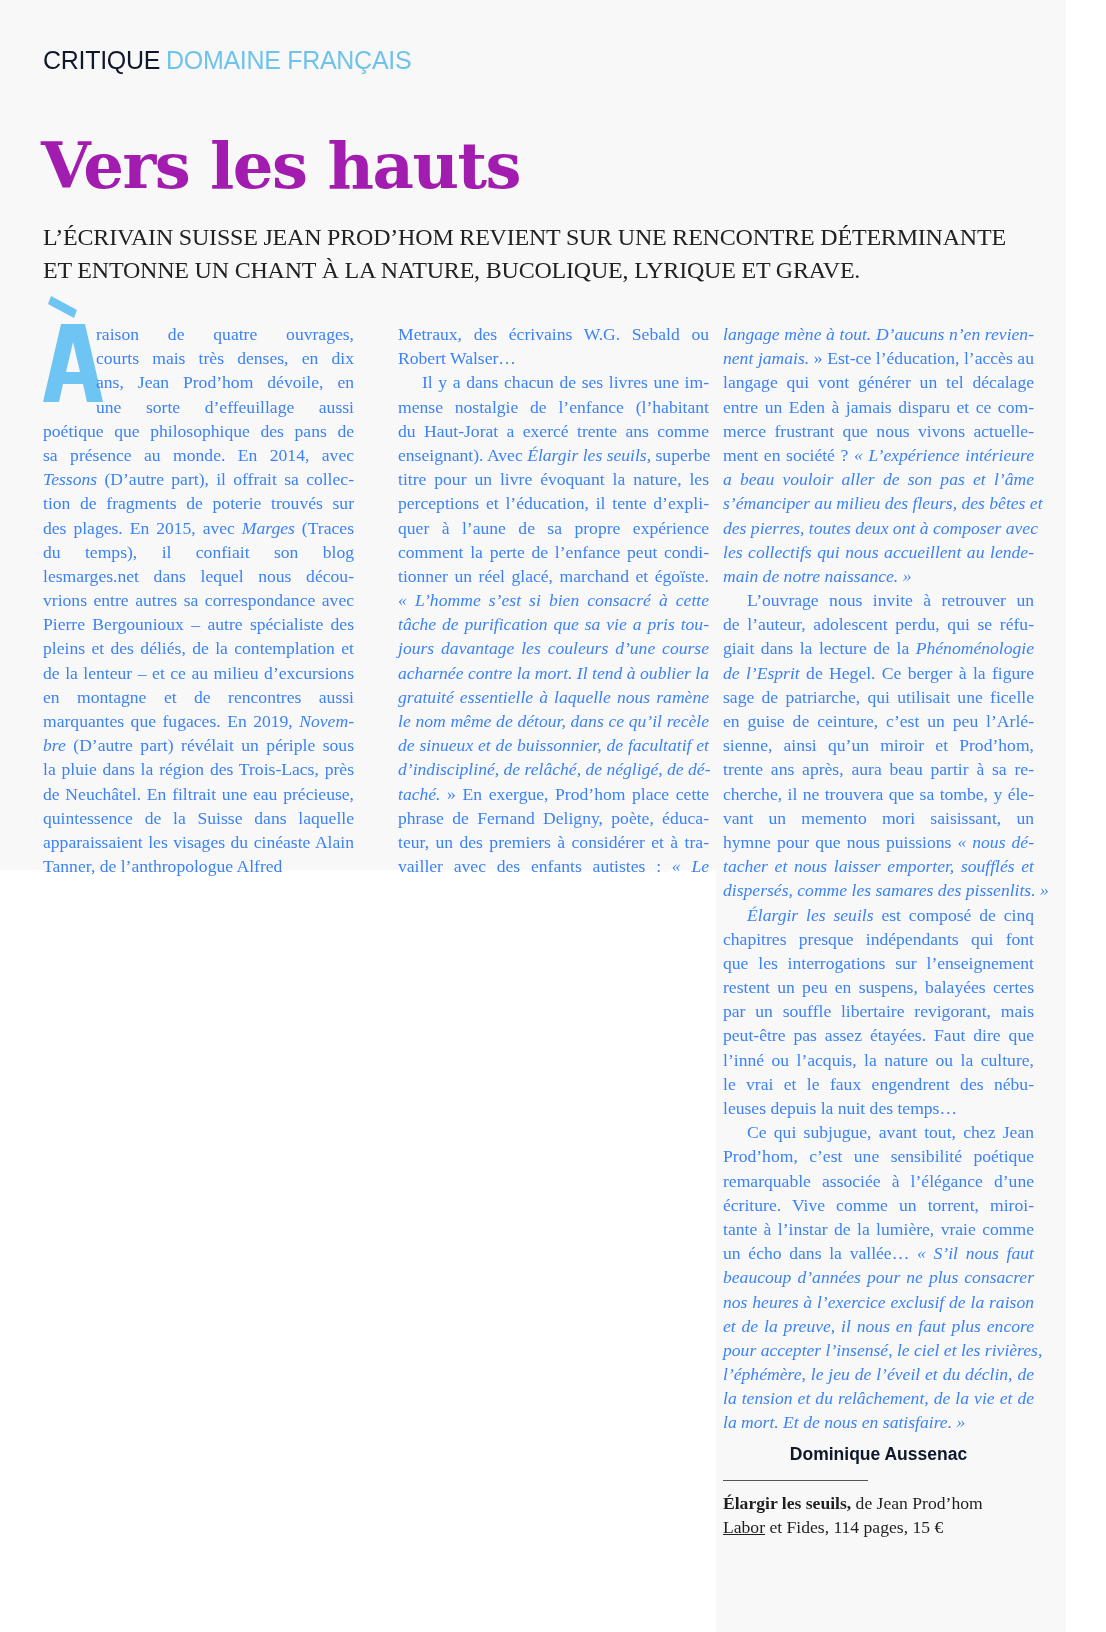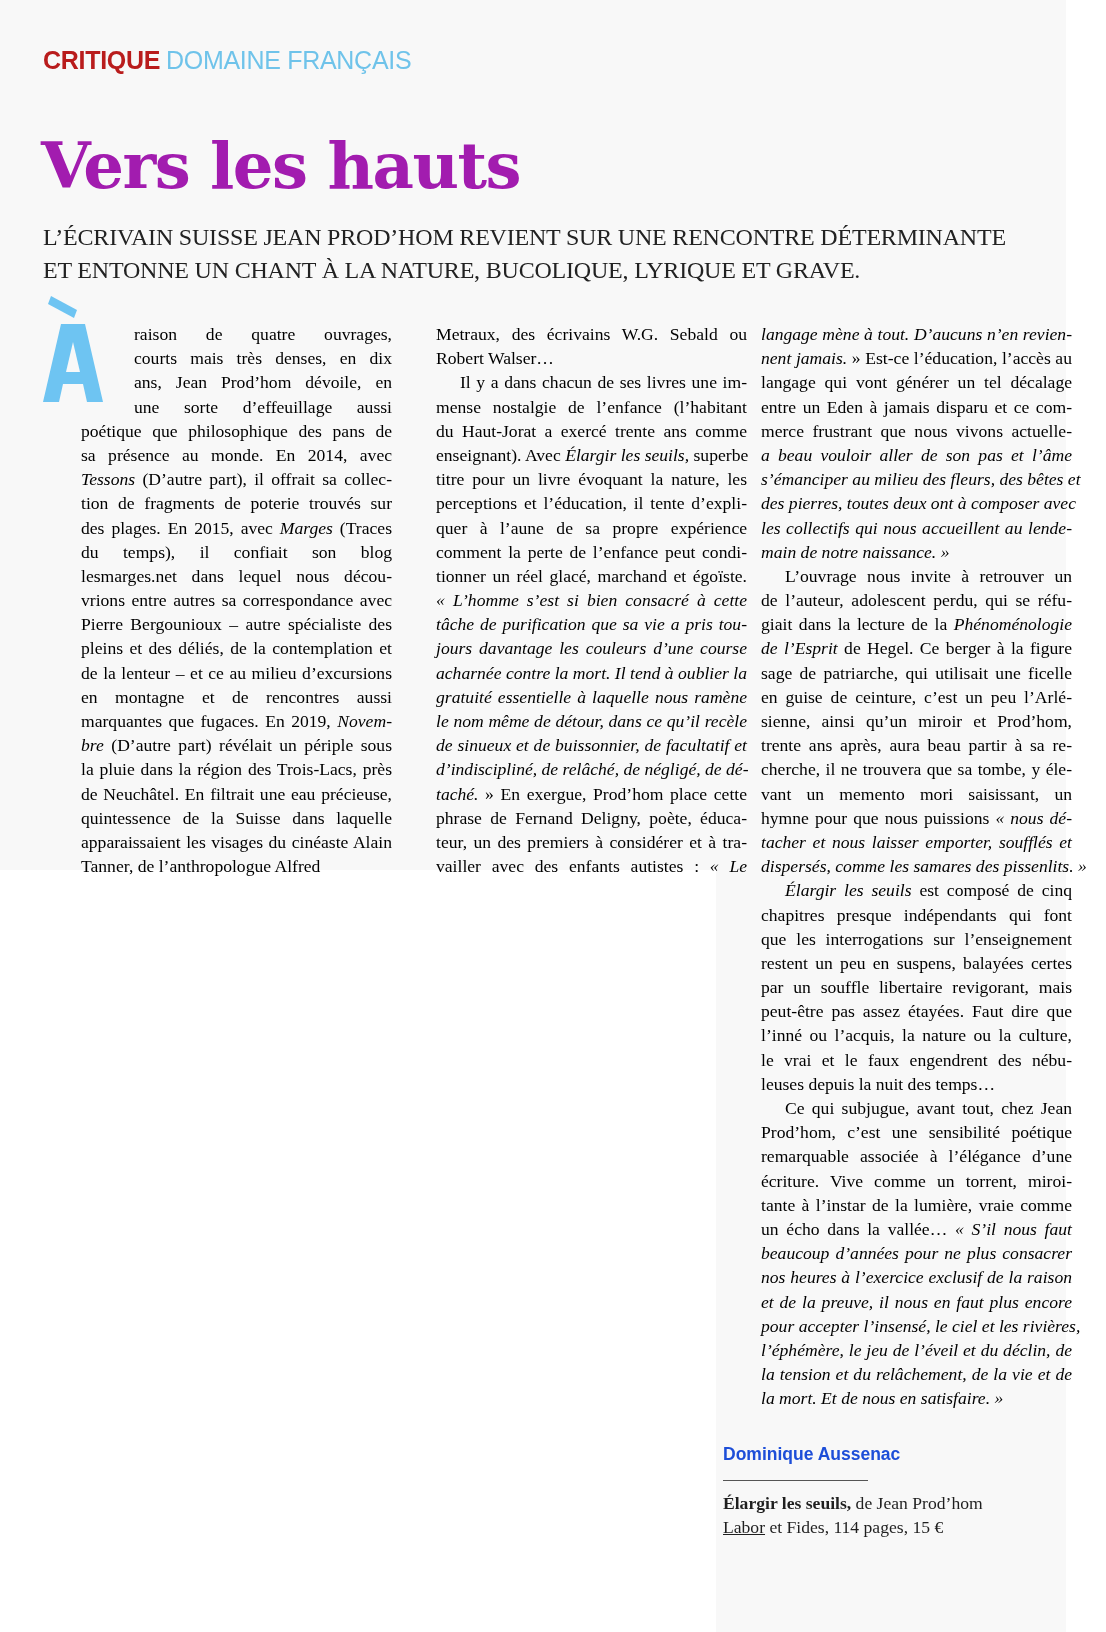--- a/index.html
+++ b/index.html
@@ -15,57 +15,57 @@
   }
   .tint {
     position: absolute; background: #f8f8f8;
   }
   .rubric {
     position: absolute; left: 43px; top: 44px;
     font-family: "Liberation Sans", "DejaVu Sans", sans-serif;
     font-size: 25px; line-height: 32px; white-space: nowrap;
     letter-spacing: -0.3px;
   }
-  .rubric .main { font-weight: 700; color: #b91c1c; }
+  .rubric .main { font-weight: 400; color: #0f172a; }
   .rubric .sub { font-weight: 400; color: #6fc3ea; margin-left: 6px; }
   .title {
     position: absolute; left: 41px; top: 126px;
     font-family: "DejaVu Serif", "Liberation Serif", serif;
     font-weight: 700; font-size: 64px; line-height: 80px; letter-spacing: -1.5px;
     color: #a21caf;
     white-space: nowrap;
   }
   .chapo {
     position: absolute; left: 43px; top: 221px; width: 1000px;
     font-size: 24px; line-height: 33px; color: #222;
     letter-spacing: -0.2px;
   }
   .chapo div { white-space: nowrap; }
   .col {
     position: absolute; top: 322px;
-    font-size: 17.6px; line-height: 24.2px; color: #000000; margin-left: 38px;
+    font-size: 17.6px; line-height: 24.2px; color: #3b82f6;
   }
   .col .ln {
     display: block; text-align: justify; text-align-last: justify;
     white-space: nowrap; height: 24.2px;
   }
   .col .ln.last { text-align-last: left; }
   .col .ln.ind { padding-left: 24px; }
   .col .ln.dc { padding-left: 53px; }
   .col1 { left: 43px; width: 311px; }
   .col2 { left: 398px; width: 311px; }
   .col3 { left: 723px; width: 311px; }
   .dropcap {
     position: absolute; left: 43px; top: 290px; width: 60px; height: 112px;
   }
   i { }
   .sig {
-    position: absolute; left: 723px; top: 1441px; width: 311px; text-align: left;
+    position: absolute; left: 723px; top: 1441px; width: 311px; text-align: center;
     font-family: "Liberation Sans", "DejaVu Sans", sans-serif; font-weight: 700;
-    font-size: 17.5px; line-height: 26px; color: #1d4ed8;
+    font-size: 17.5px; line-height: 26px; color: #0f172a;
   }
   .rule {
     position: absolute; left: 723px; top: 1480px; width: 145px; height: 0;
     border-top: 1.5px solid #555;
   }
   .ref {
     position: absolute; left: 723px; top: 1491px; font-size: 17.6px; line-height: 24px; color: #1f1f1f;
     white-space: nowrap;
   }
   .ref b { font-weight: 700; }
@@ -144,20 +144,21 @@
       <span class="ln">phrase de Fernand Deligny, poète, éduca-</span>
       <span class="ln">teur, un des premiers à considérer et à tra-</span>
       <span class="ln">vailler avec des enfants autistes : <i>« Le</i></span>
     </div>
   <div class="col col3" id="col3">
       <span class="ln"><i>langage mène à tout. D’aucuns n’en revien-</i></span>
       <span class="ln"><i>nent jamais.</i> » Est-ce l’éducation, l’accès au</span>
       <span class="ln">langage qui vont générer un tel décalage</span>
       <span class="ln">entre un Eden à jamais disparu et ce com-</span>
       <span class="ln">merce frustrant que nous vivons actuelle-</span>
+      <span class="ln">ment en société ? <i>« L’expérience intérieure</i></span>
       <span class="ln"><i>a beau vouloir aller de son pas et l’âme</i></span>
       <span class="ln"><i>s’émanciper au milieu des fleurs, des bêtes et</i></span>
       <span class="ln"><i>des pierres, toutes deux ont à composer avec</i></span>
       <span class="ln"><i>les collectifs qui nous accueillent au lende-</i></span>
       <span class="ln last"><i>main de notre naissance. »</i></span>
       <span class="ln ind">L’ouvrage nous invite à retrouver un</span>
       <span class="ln">de l’auteur, adolescent perdu, qui se réfu-</span>
       <span class="ln">giait dans la lecture de la <i>Phénoménologie</i></span>
       <span class="ln"><i>de l’Esprit</i> de Hegel. Ce berger à la figure</span>
       <span class="ln">sage de patriarche, qui utilisait une ficelle</span>

